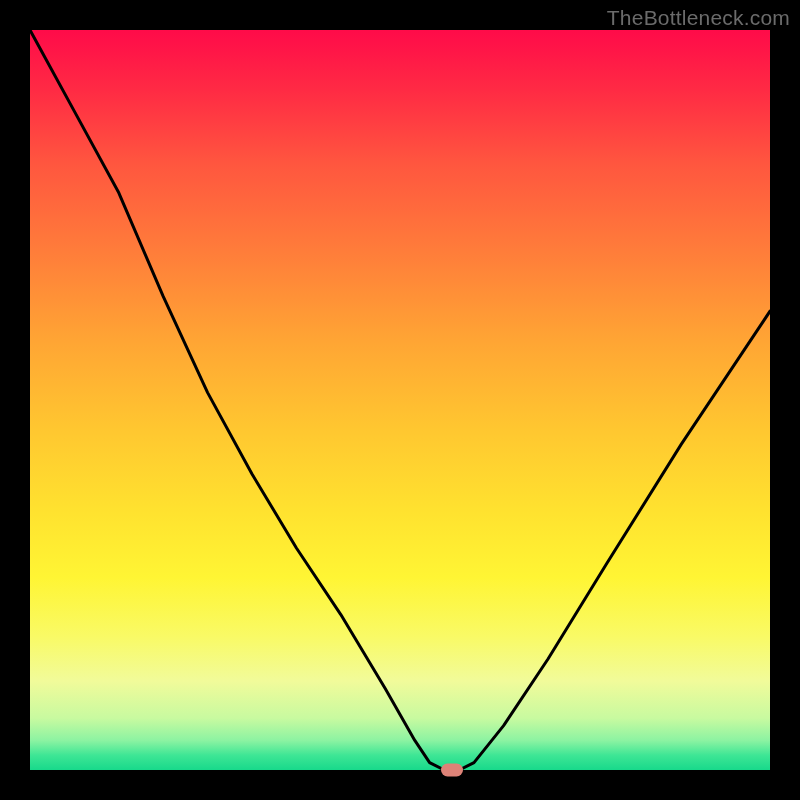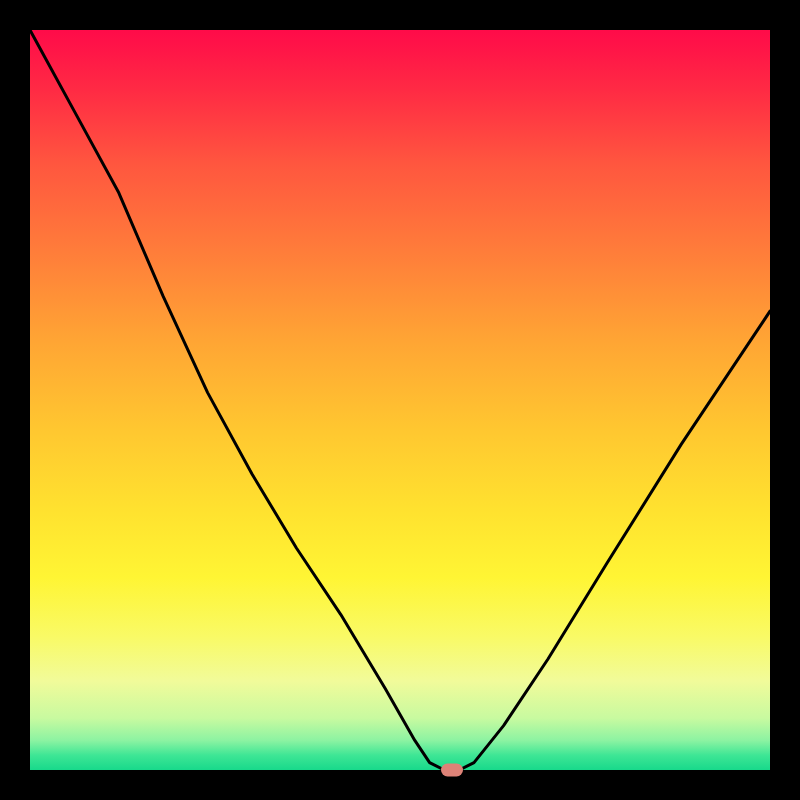--- a/index.html
+++ b/index.html
@@ -61,20 +61,21 @@
     height: 13px;
     background: #dd8277;
     border-radius: 7px;
     transform: translate(-50%, -50%);
   }
 </style>
 </head>
 <body>
 
 <div class="chart-container">
+  <div class="watermark">TheBottleneck.com</div>
 
   <div class="plot-area">
     <svg class="curve-svg" viewBox="0 0 740 740" preserveAspectRatio="none">
       <path id="bottleneck-path" fill="none" stroke="#000" stroke-width="3" stroke-linejoin="round" stroke-linecap="round" d="M0.0 0.0 L44.4 81.4 L88.8 162.8 L133.2 266.4 L177.6 362.6 L222.0 444.0 L266.4 518.0 L310.8 584.6 L355.2 658.6 L384.8 710.4 L399.6 732.6 L414.4 740.0 L429.2 740.0 L444.0 732.6 L473.6 695.6 L518.0 629.0 L577.2 532.8 L651.2 414.4 L740.0 281.2"></path>
     </svg>
     <div id="bottleneck-marker" class="marker" style="left: 421.8px; top: 740px; background: rgb(221, 130, 119);"></div>
   </div>
 </div>
 
 </body></html>

